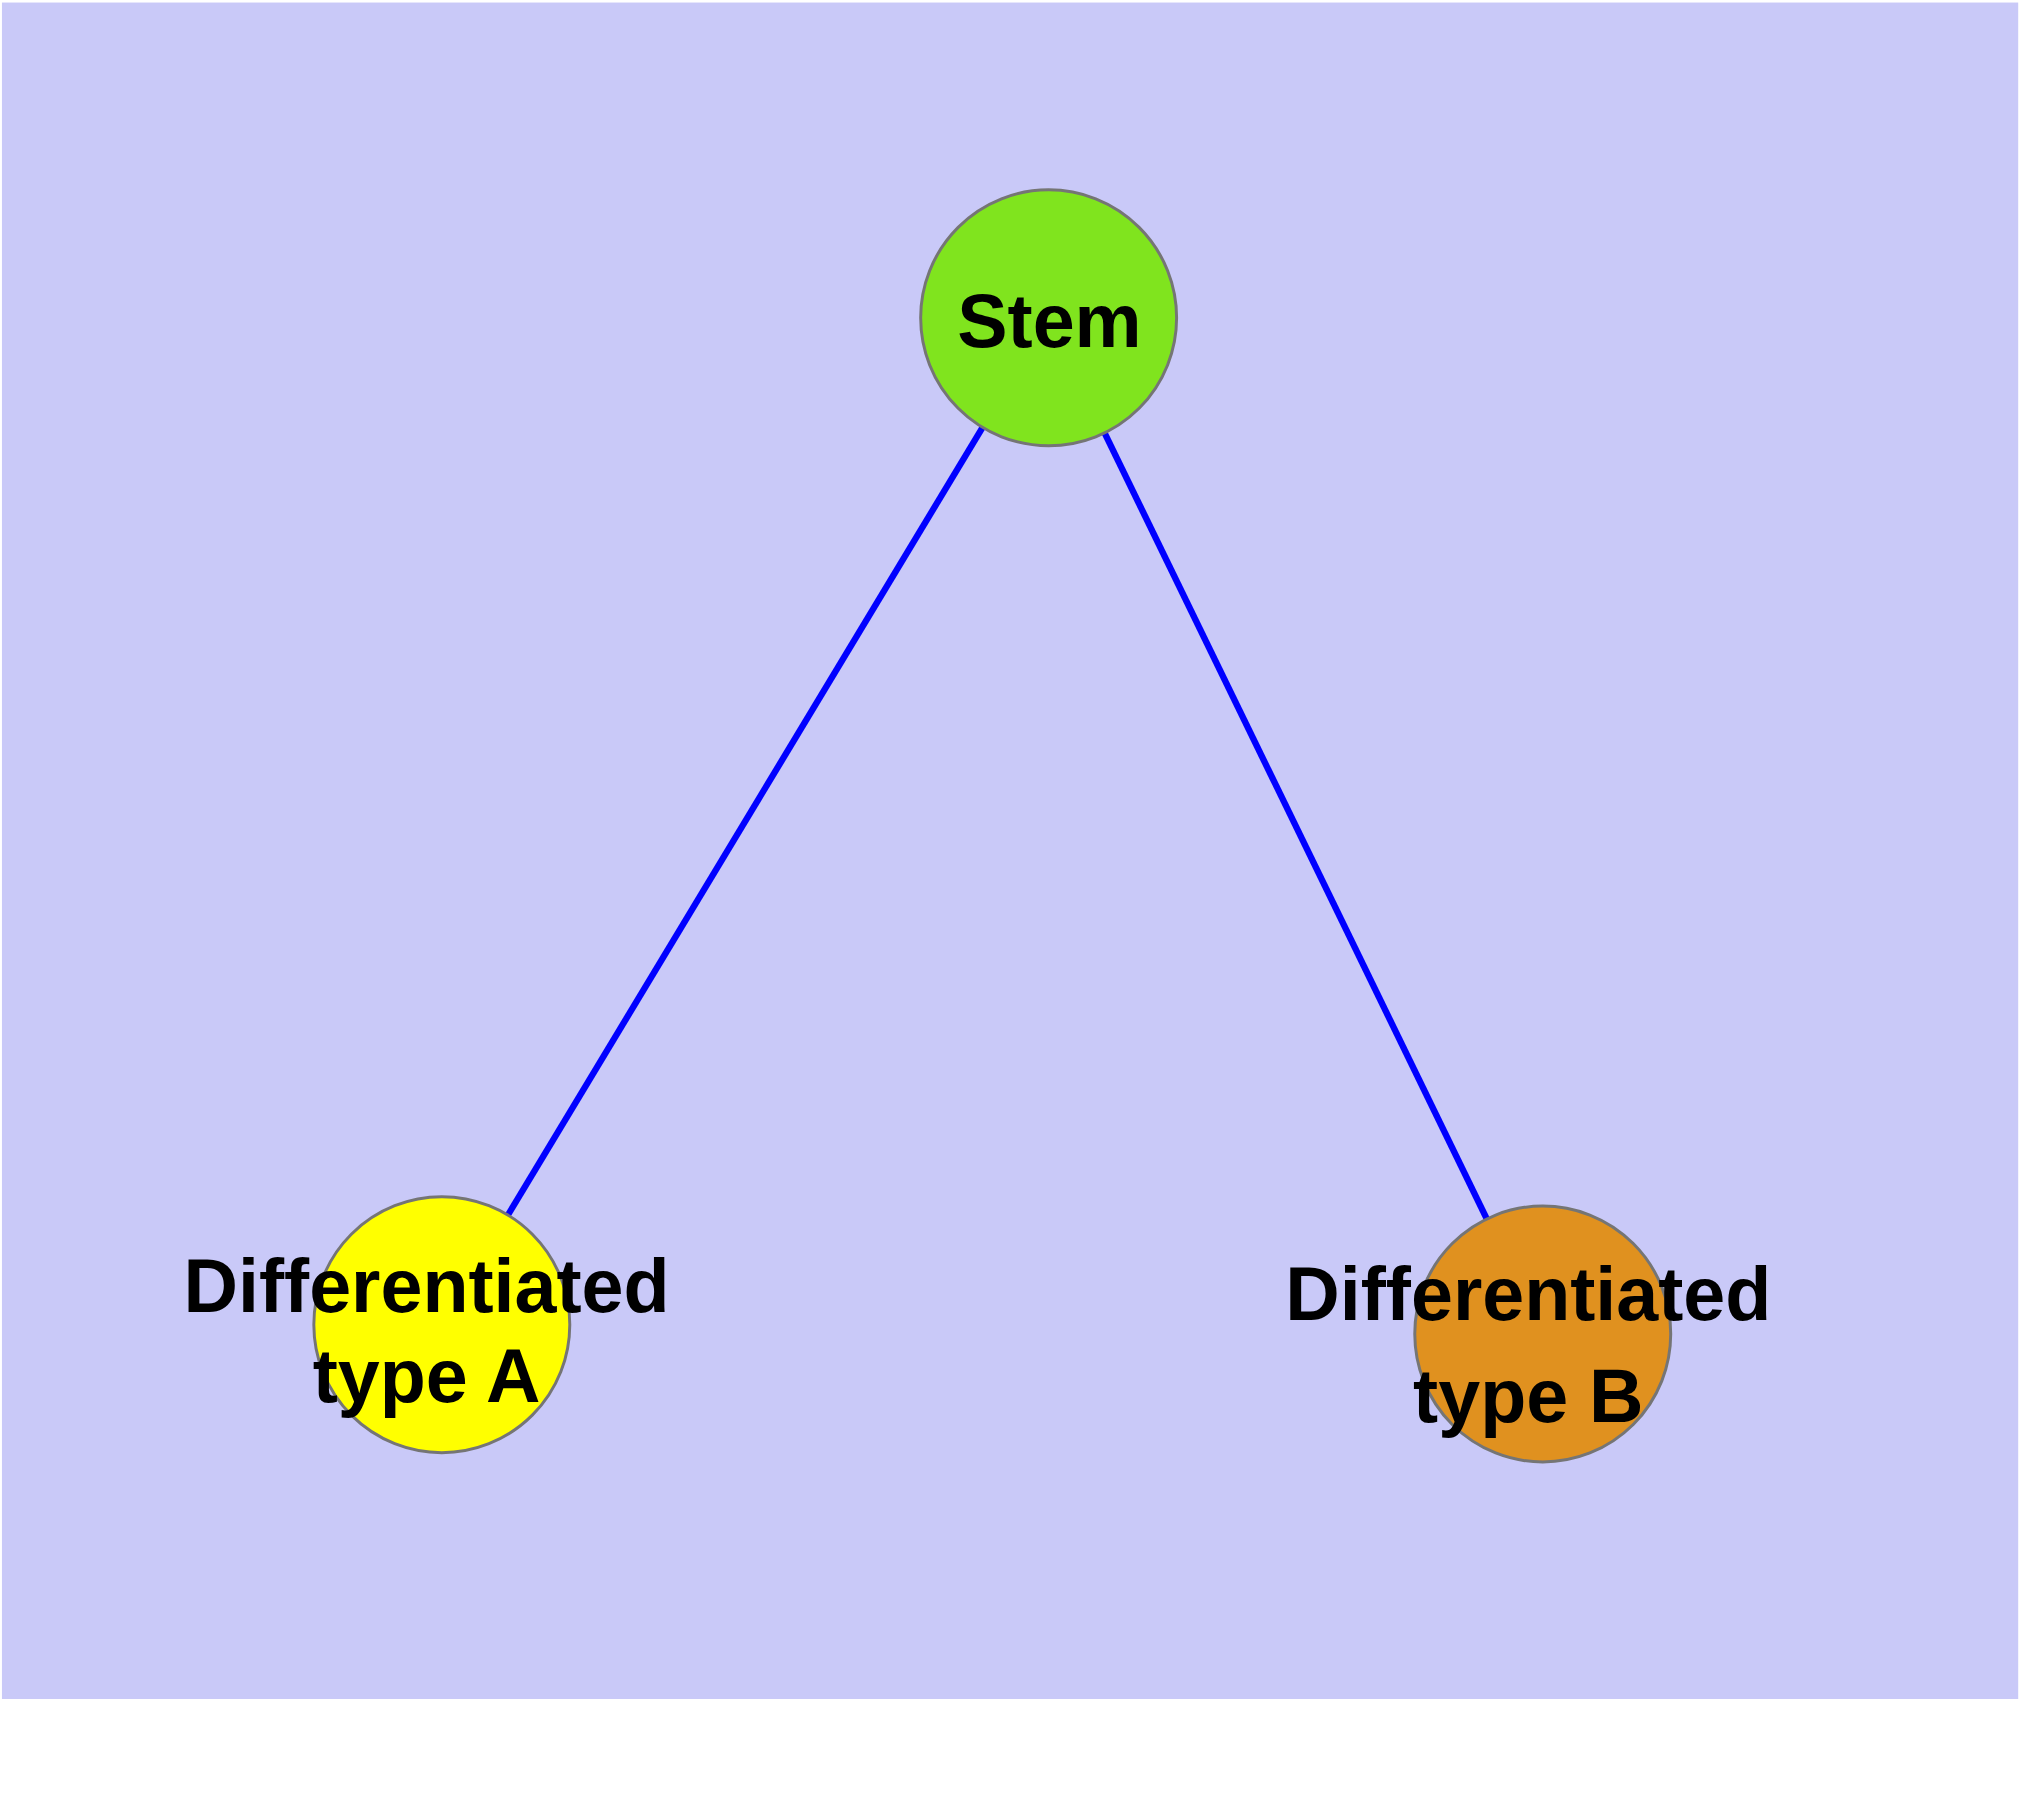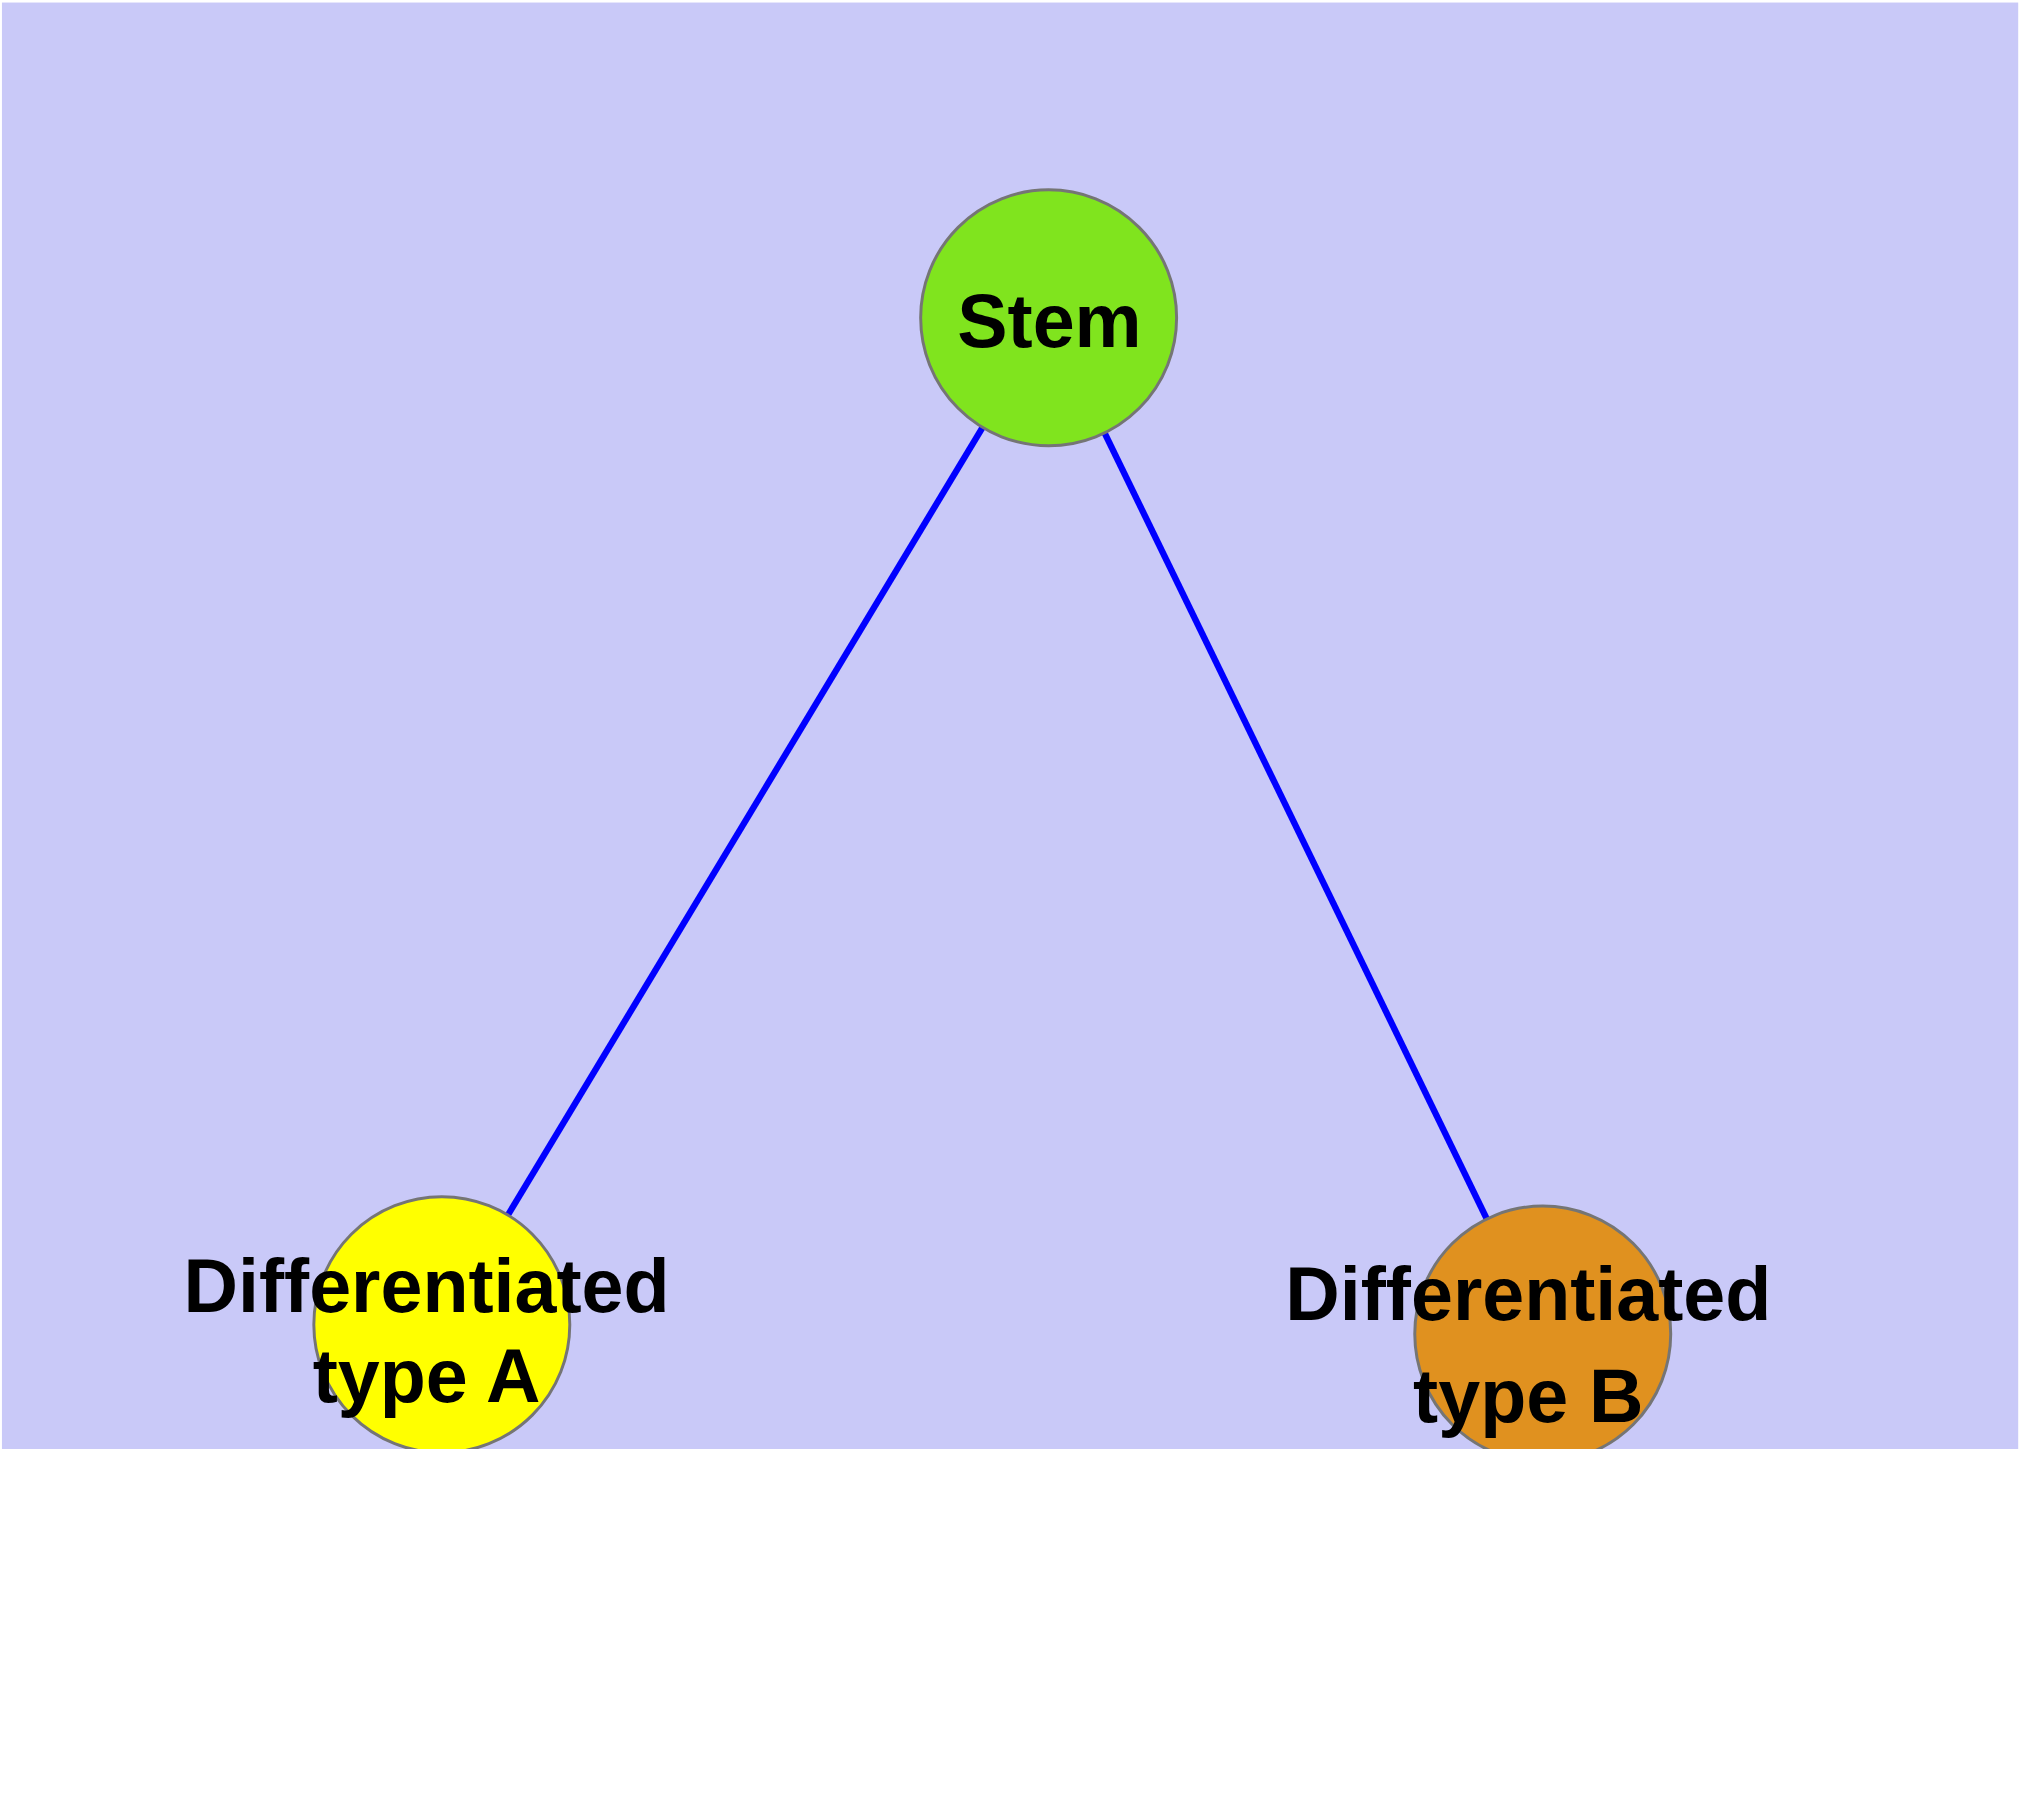--- a/index.html
+++ b/index.html
@@ -3,21 +3,21 @@
 <meta charset="utf-8">
 <style>
   html, body {
     margin: 0;
     padding: 0;
     background: #ffffff;
   }
   .stage {
     position: relative;
     width: 2021px;
-    height: 1449px;
+    height: 1699px;
     background: #ffffff;
     overflow: hidden;
     font-family: "Liberation Sans", sans-serif;
   }
   svg.diagram {
     position: absolute;
     left: 0;
     top: 0;
     display: block;
   }

